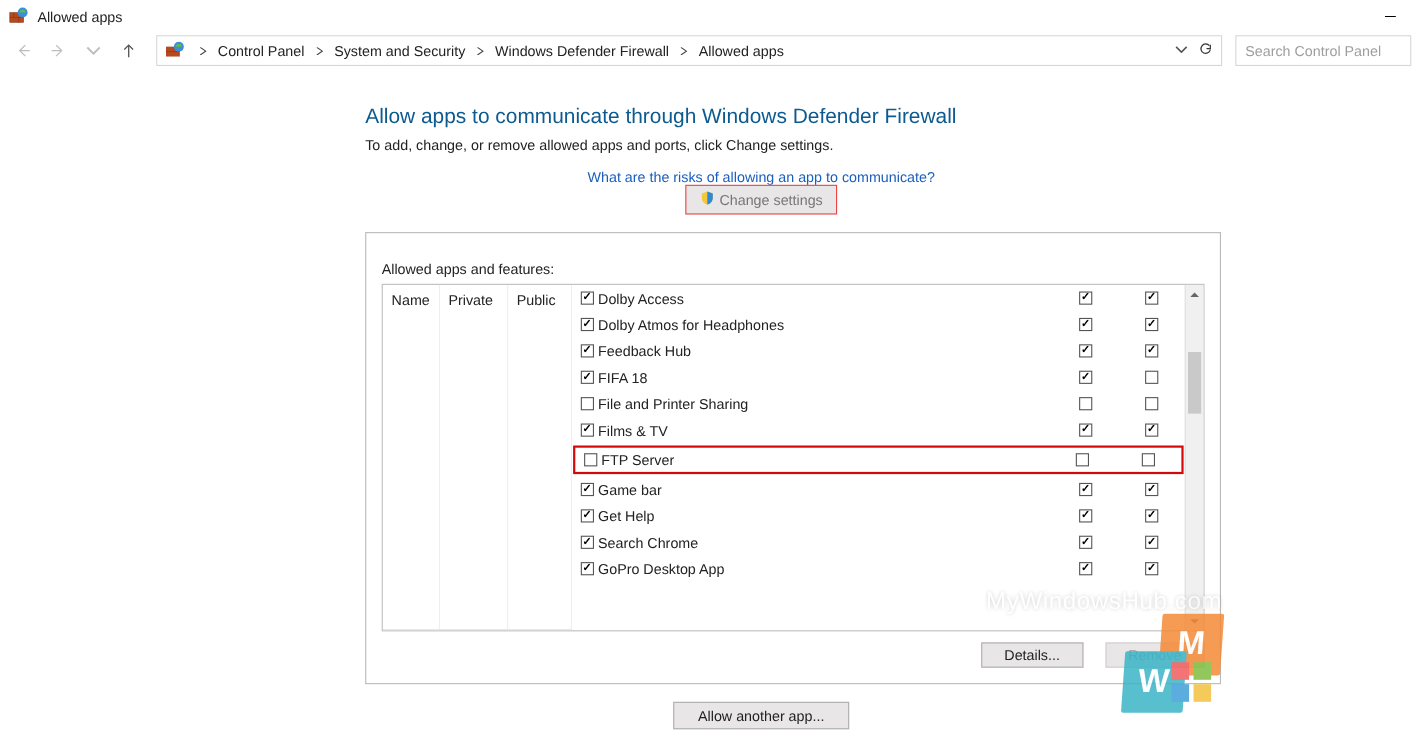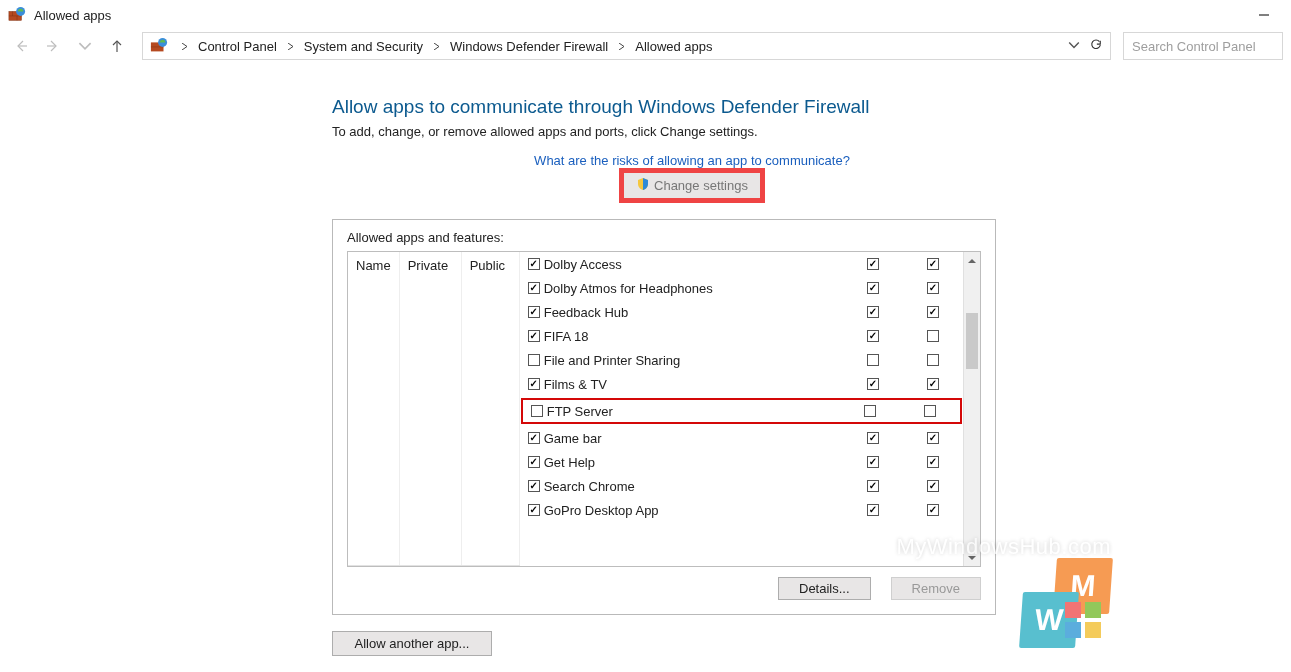--- a/index.html
+++ b/index.html
@@ -100,33 +100,33 @@
   }
   .risk-link {
     color: #1a5fbe;
     font-size: 13px;
   }
   .change-btn {
     display: inline-flex;
     align-items: center;
     gap: 4px;
     background: #e8e6e6;
-    border: 5px solid #ef4444;
+    border: 1px solid #ef4444;
     color: #777;
     font-size: 13px;
     padding: 4px 12px;
   }
   .shield-icon svg { width: 14px; height: 14px; }
 
   
   .groupbox {
     margin-top: 16px;
-    width: 664px;
+    width: 778px;
     border: 1px solid #b9b9b9;
-    padding: 10px 14px 14px 14px;
+    padding: 25px 14px 14px 14px;
   }
   .group-label { font-size: 13px; margin-bottom: 6px; }
 
   .table-wrap {
     display: flex;
     border: 1px solid #bdbdbd;
     height: 316px;
   }
   .table {
     flex: 1;
@@ -197,21 +197,21 @@
     font-size: 13px;
     padding: 3px 20px;
     min-width: 88px;
     text-align: center;
   }
   .btn.disabled { color: #999; border-color: #cfcfcf; }
 
   .allow-row {
     width: 720px;
     display: flex;
-    justify-content: flex-start;
+    justify-content: center;
     margin-top: 16px;
   }
   .btn.wide { padding: 4px 20px; min-width: 160px; }
 
   
   .watermark {
     position: absolute;
     right: 180px;
     bottom: 112px;
     font-size: 22px;

